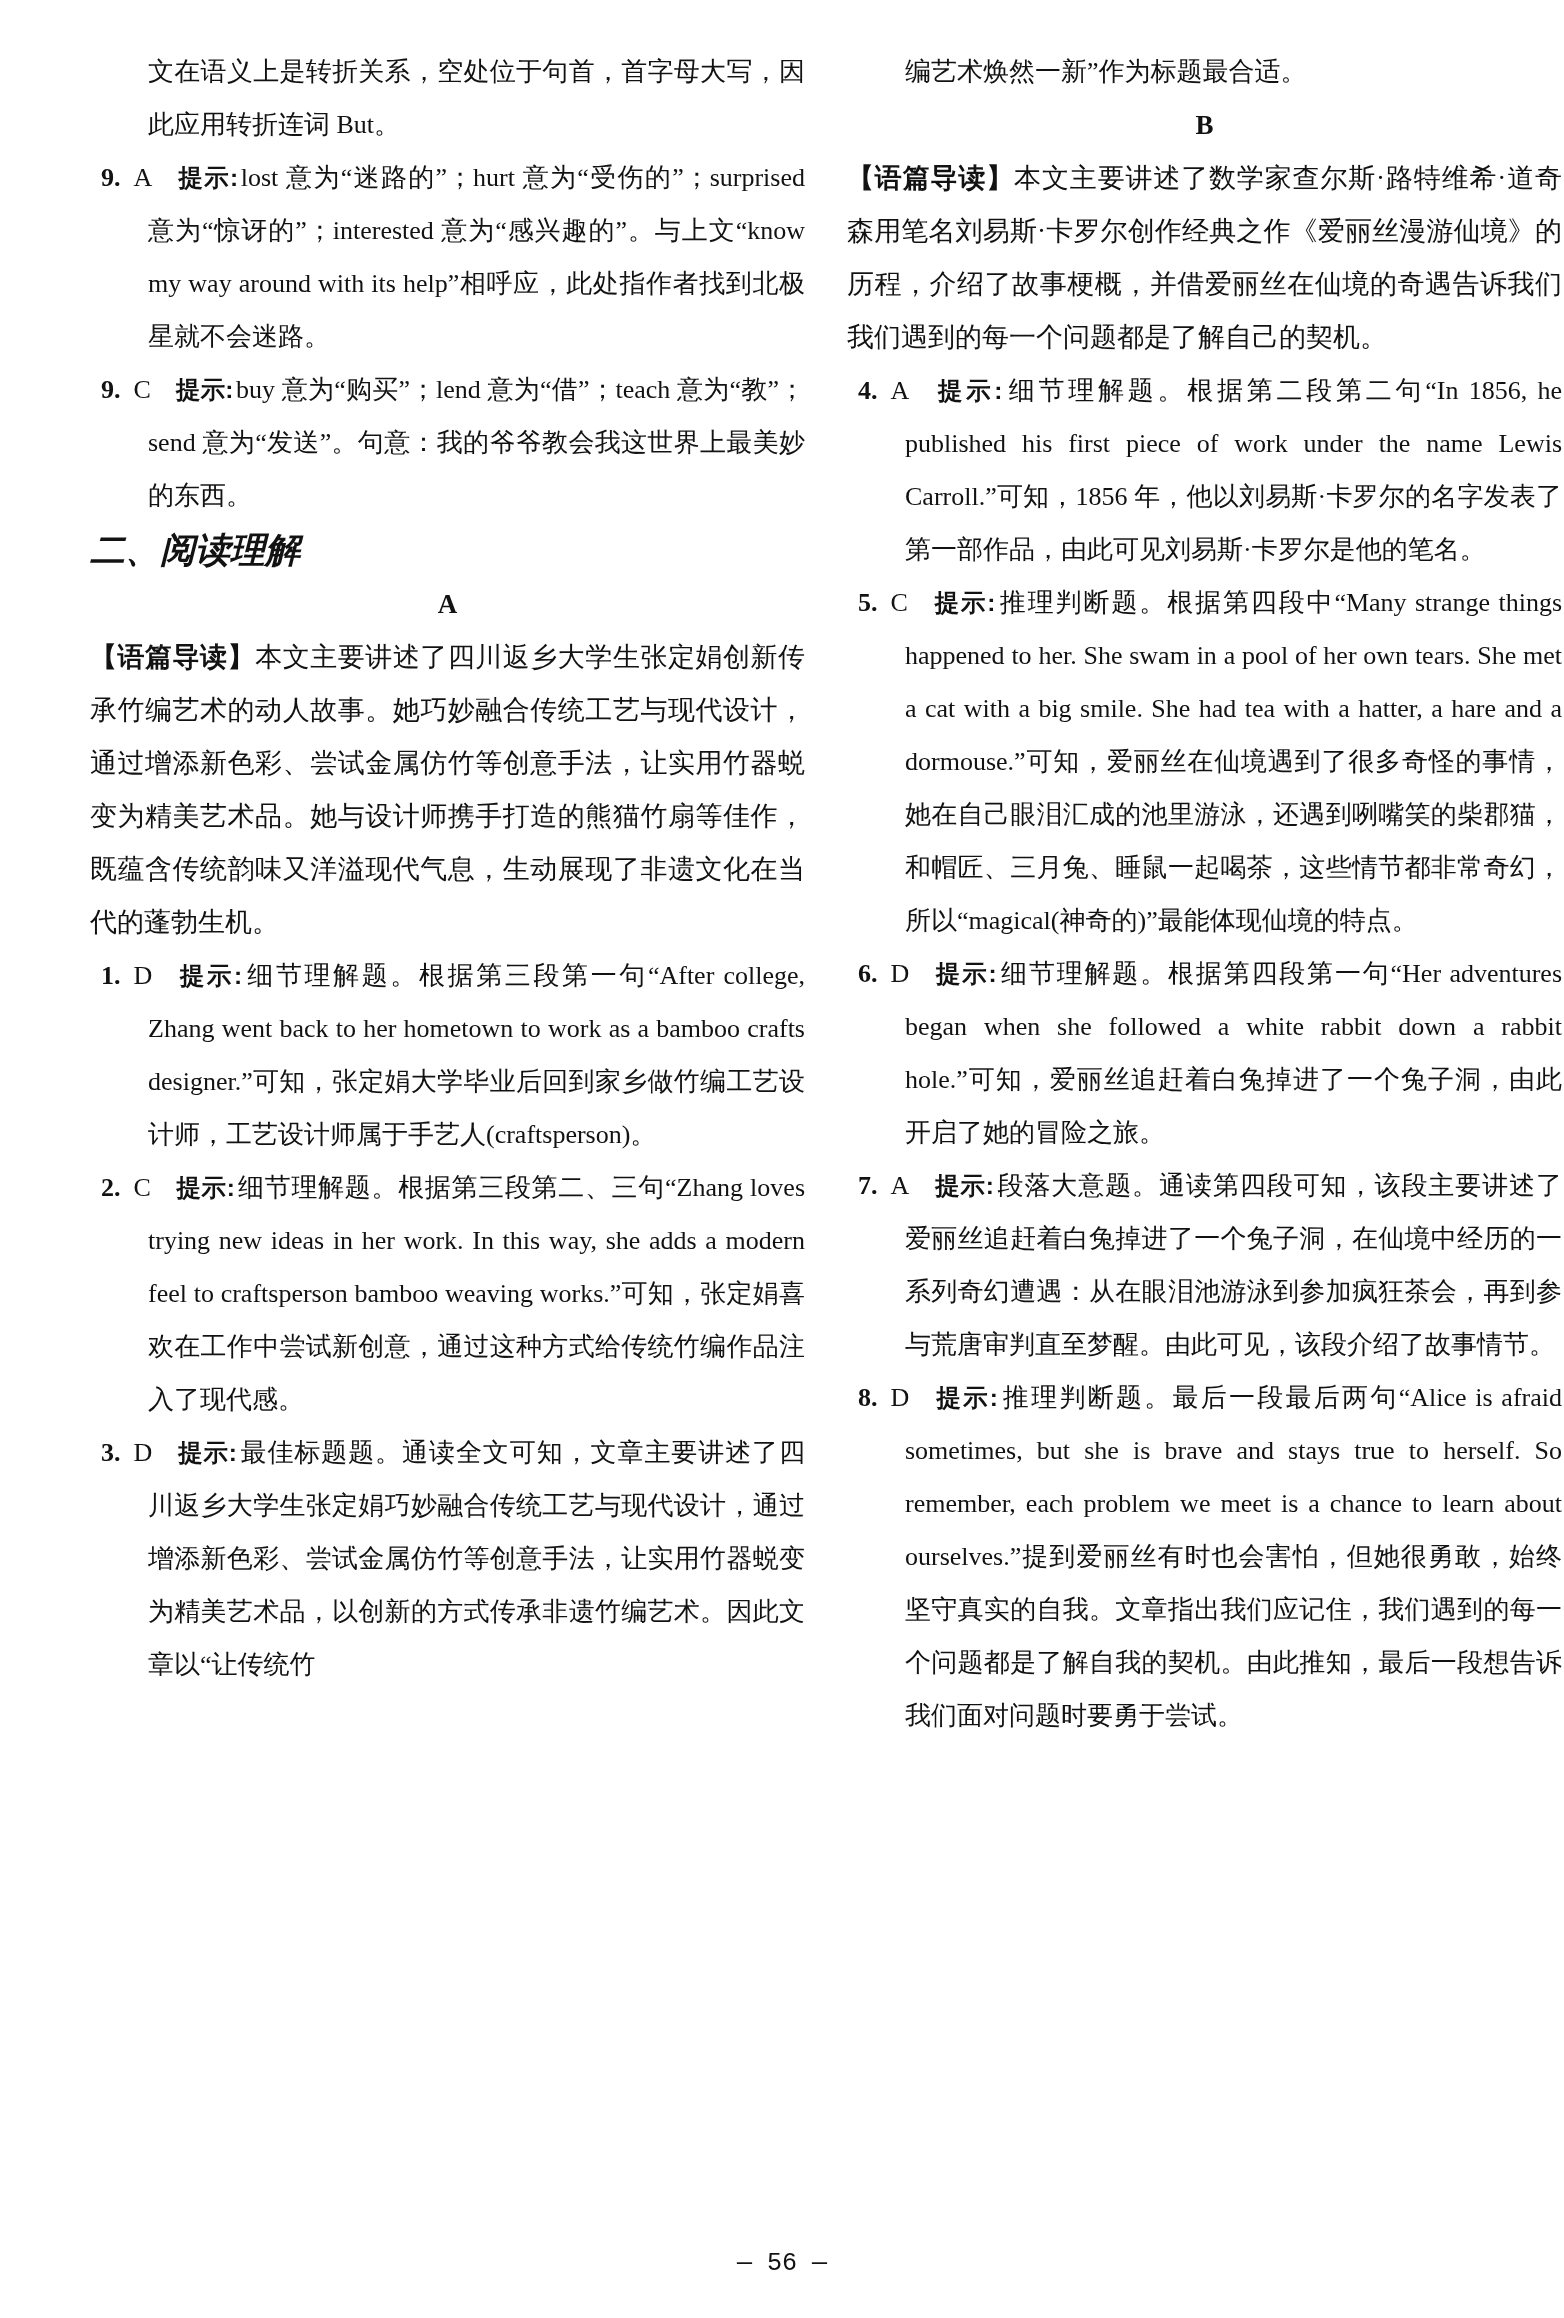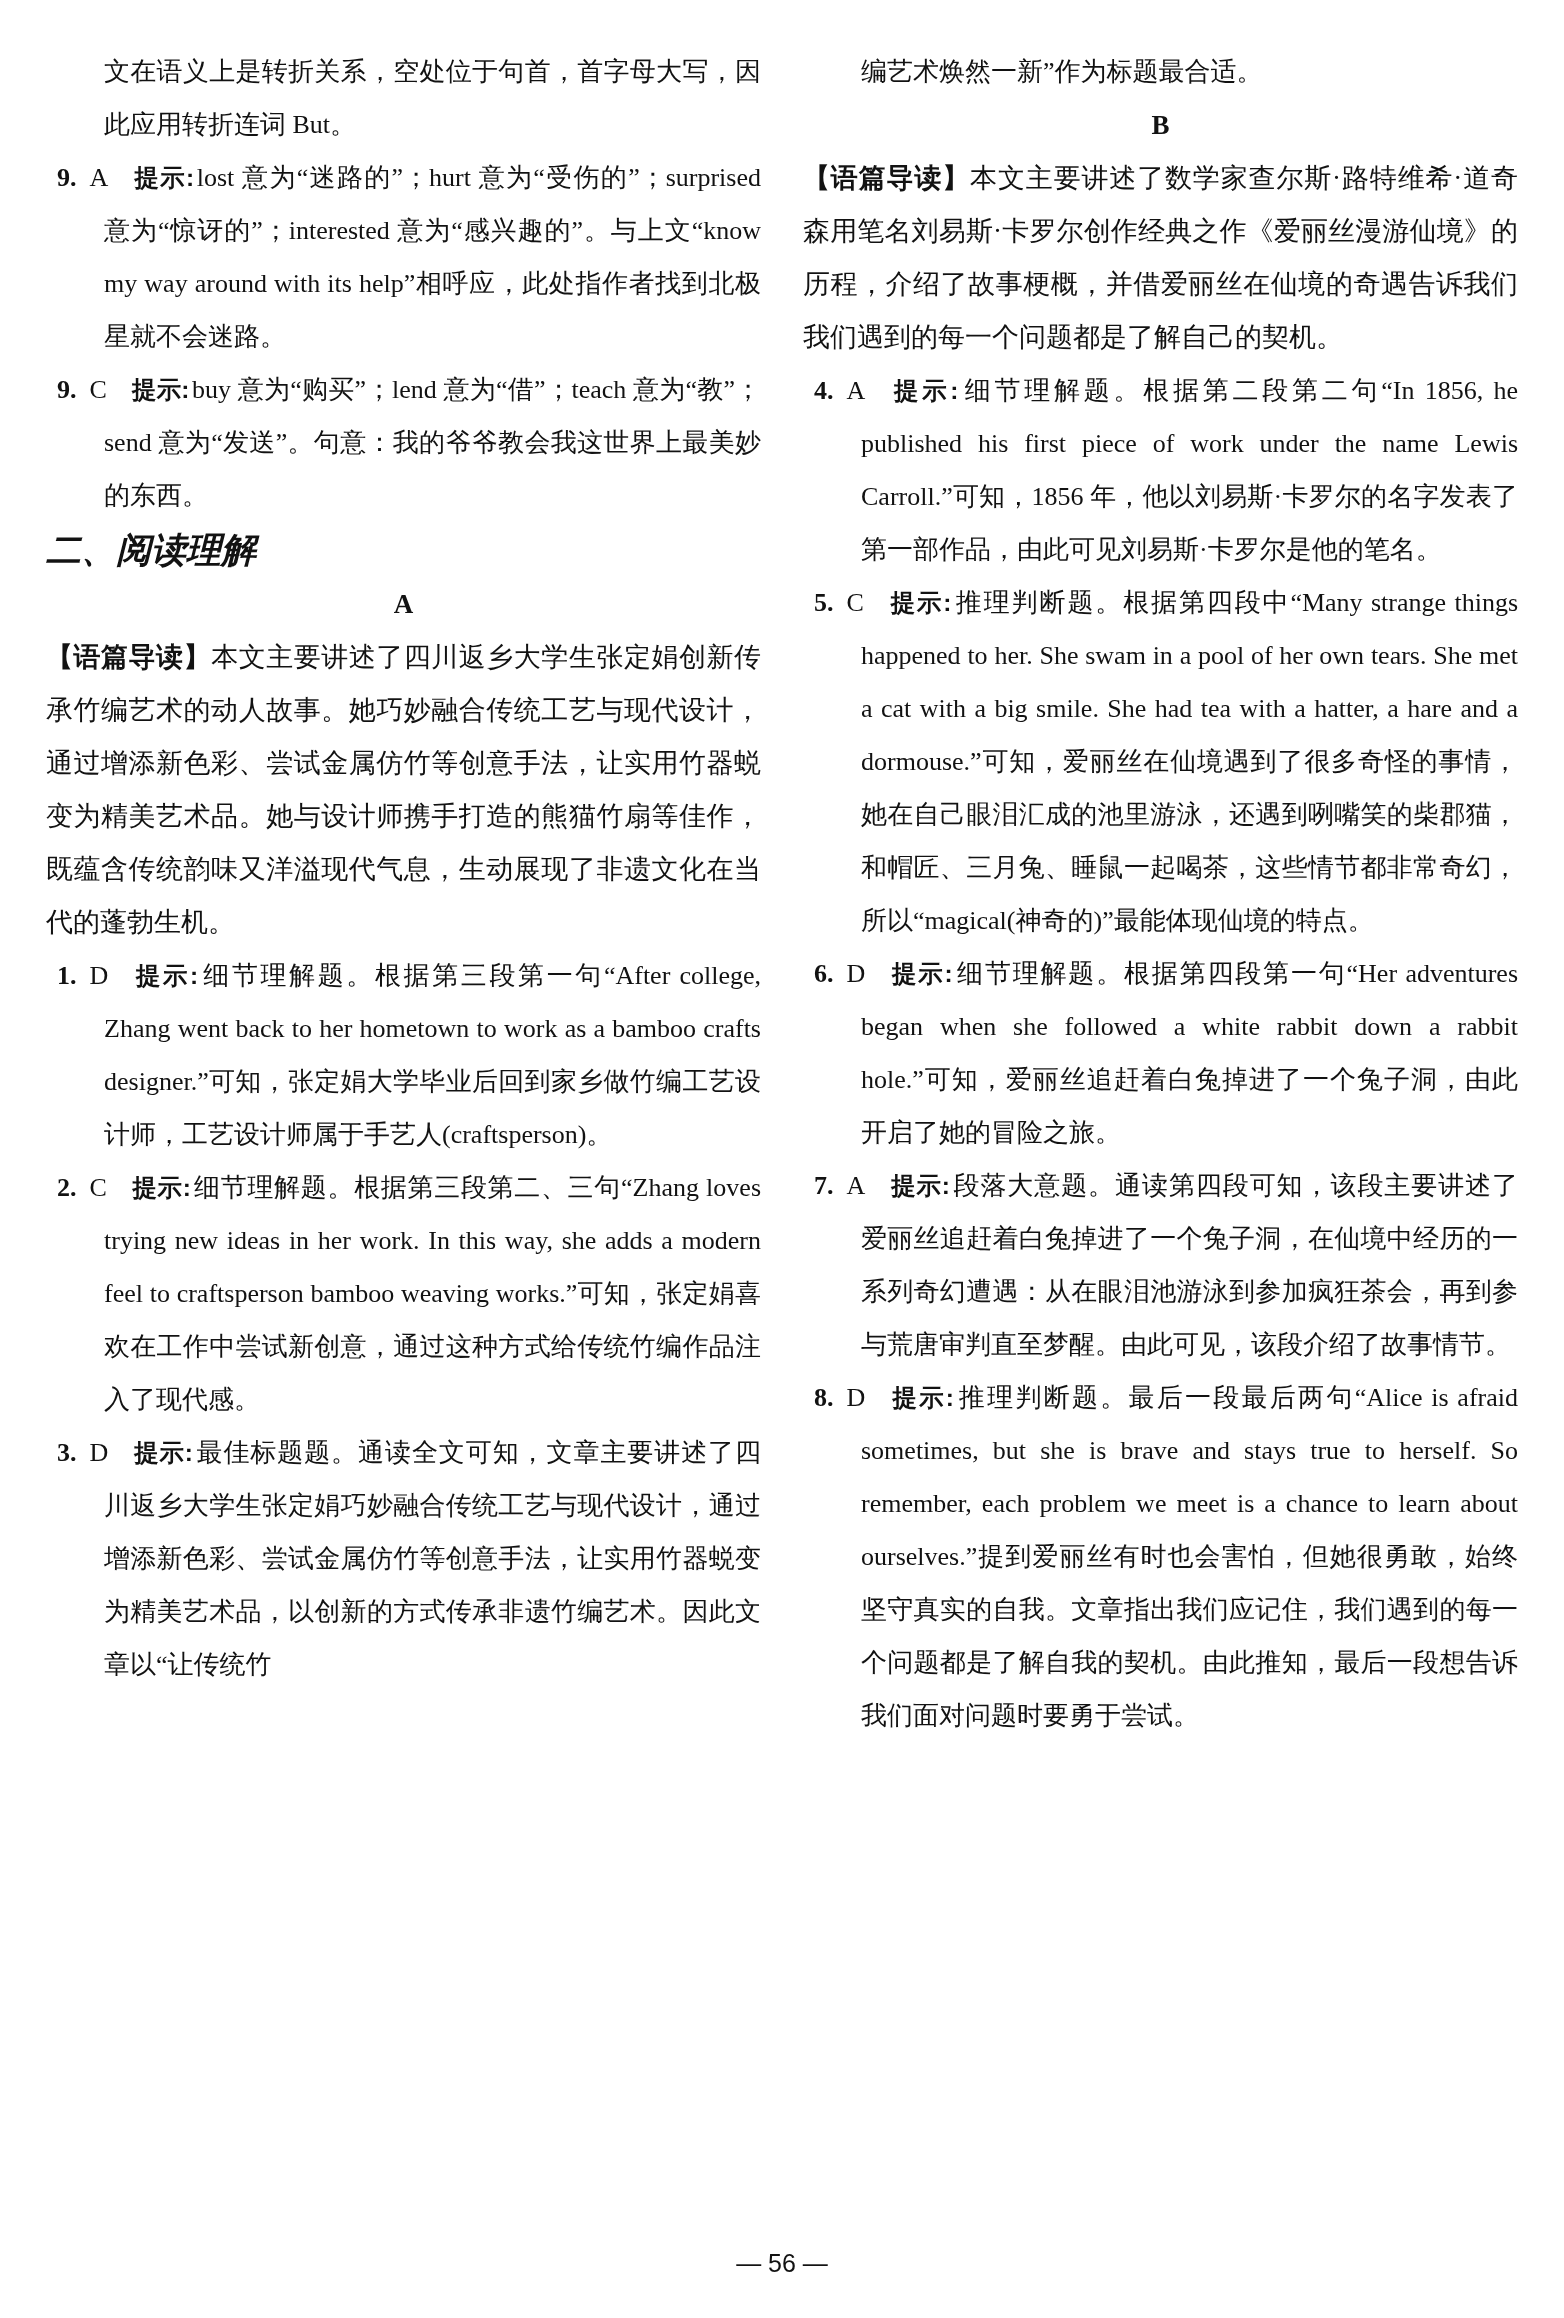--- a/index.html
+++ b/index.html
@@ -12,20 +12,21 @@
     font-family: "Liberation Serif", "DejaVu Serif", serif;
   }
   .page {
     position: absolute;
     inset: 0;
     padding: 45px 46px 0 46px;
   }
   .columns {
     display: flex;
     gap: 42px;
+    margin-left: 44px;
   }
   .col {
     width: 715px;
     flex: 0 0 715px;
   }
   .para {
     font-size: 26px;
     line-height: 53px;
     text-align: justify;
     text-justify: inter-ideograph;
@@ -71,21 +72,21 @@
     font-family: Liberation Serif, serif;
     font-weight: bold;
   }
   .footer {
     position: absolute;
     bottom: 41px;
     left: 0;
     width: 100%;
     text-align: center;
     font-size: 25px;
-    font-family: Liberation Sans, sans-serif;
+    font-family: Liberation Mono, monospace;
     color: #121212;
   }
 </style>
 </head>
 <body>
 
 <div class="page">
   <div class="columns">
     <div class="col">
         <div class="para cont">文在语义上是转折关系，空处位于句首，首字母大写，因此应用转折连词 But。</div>

